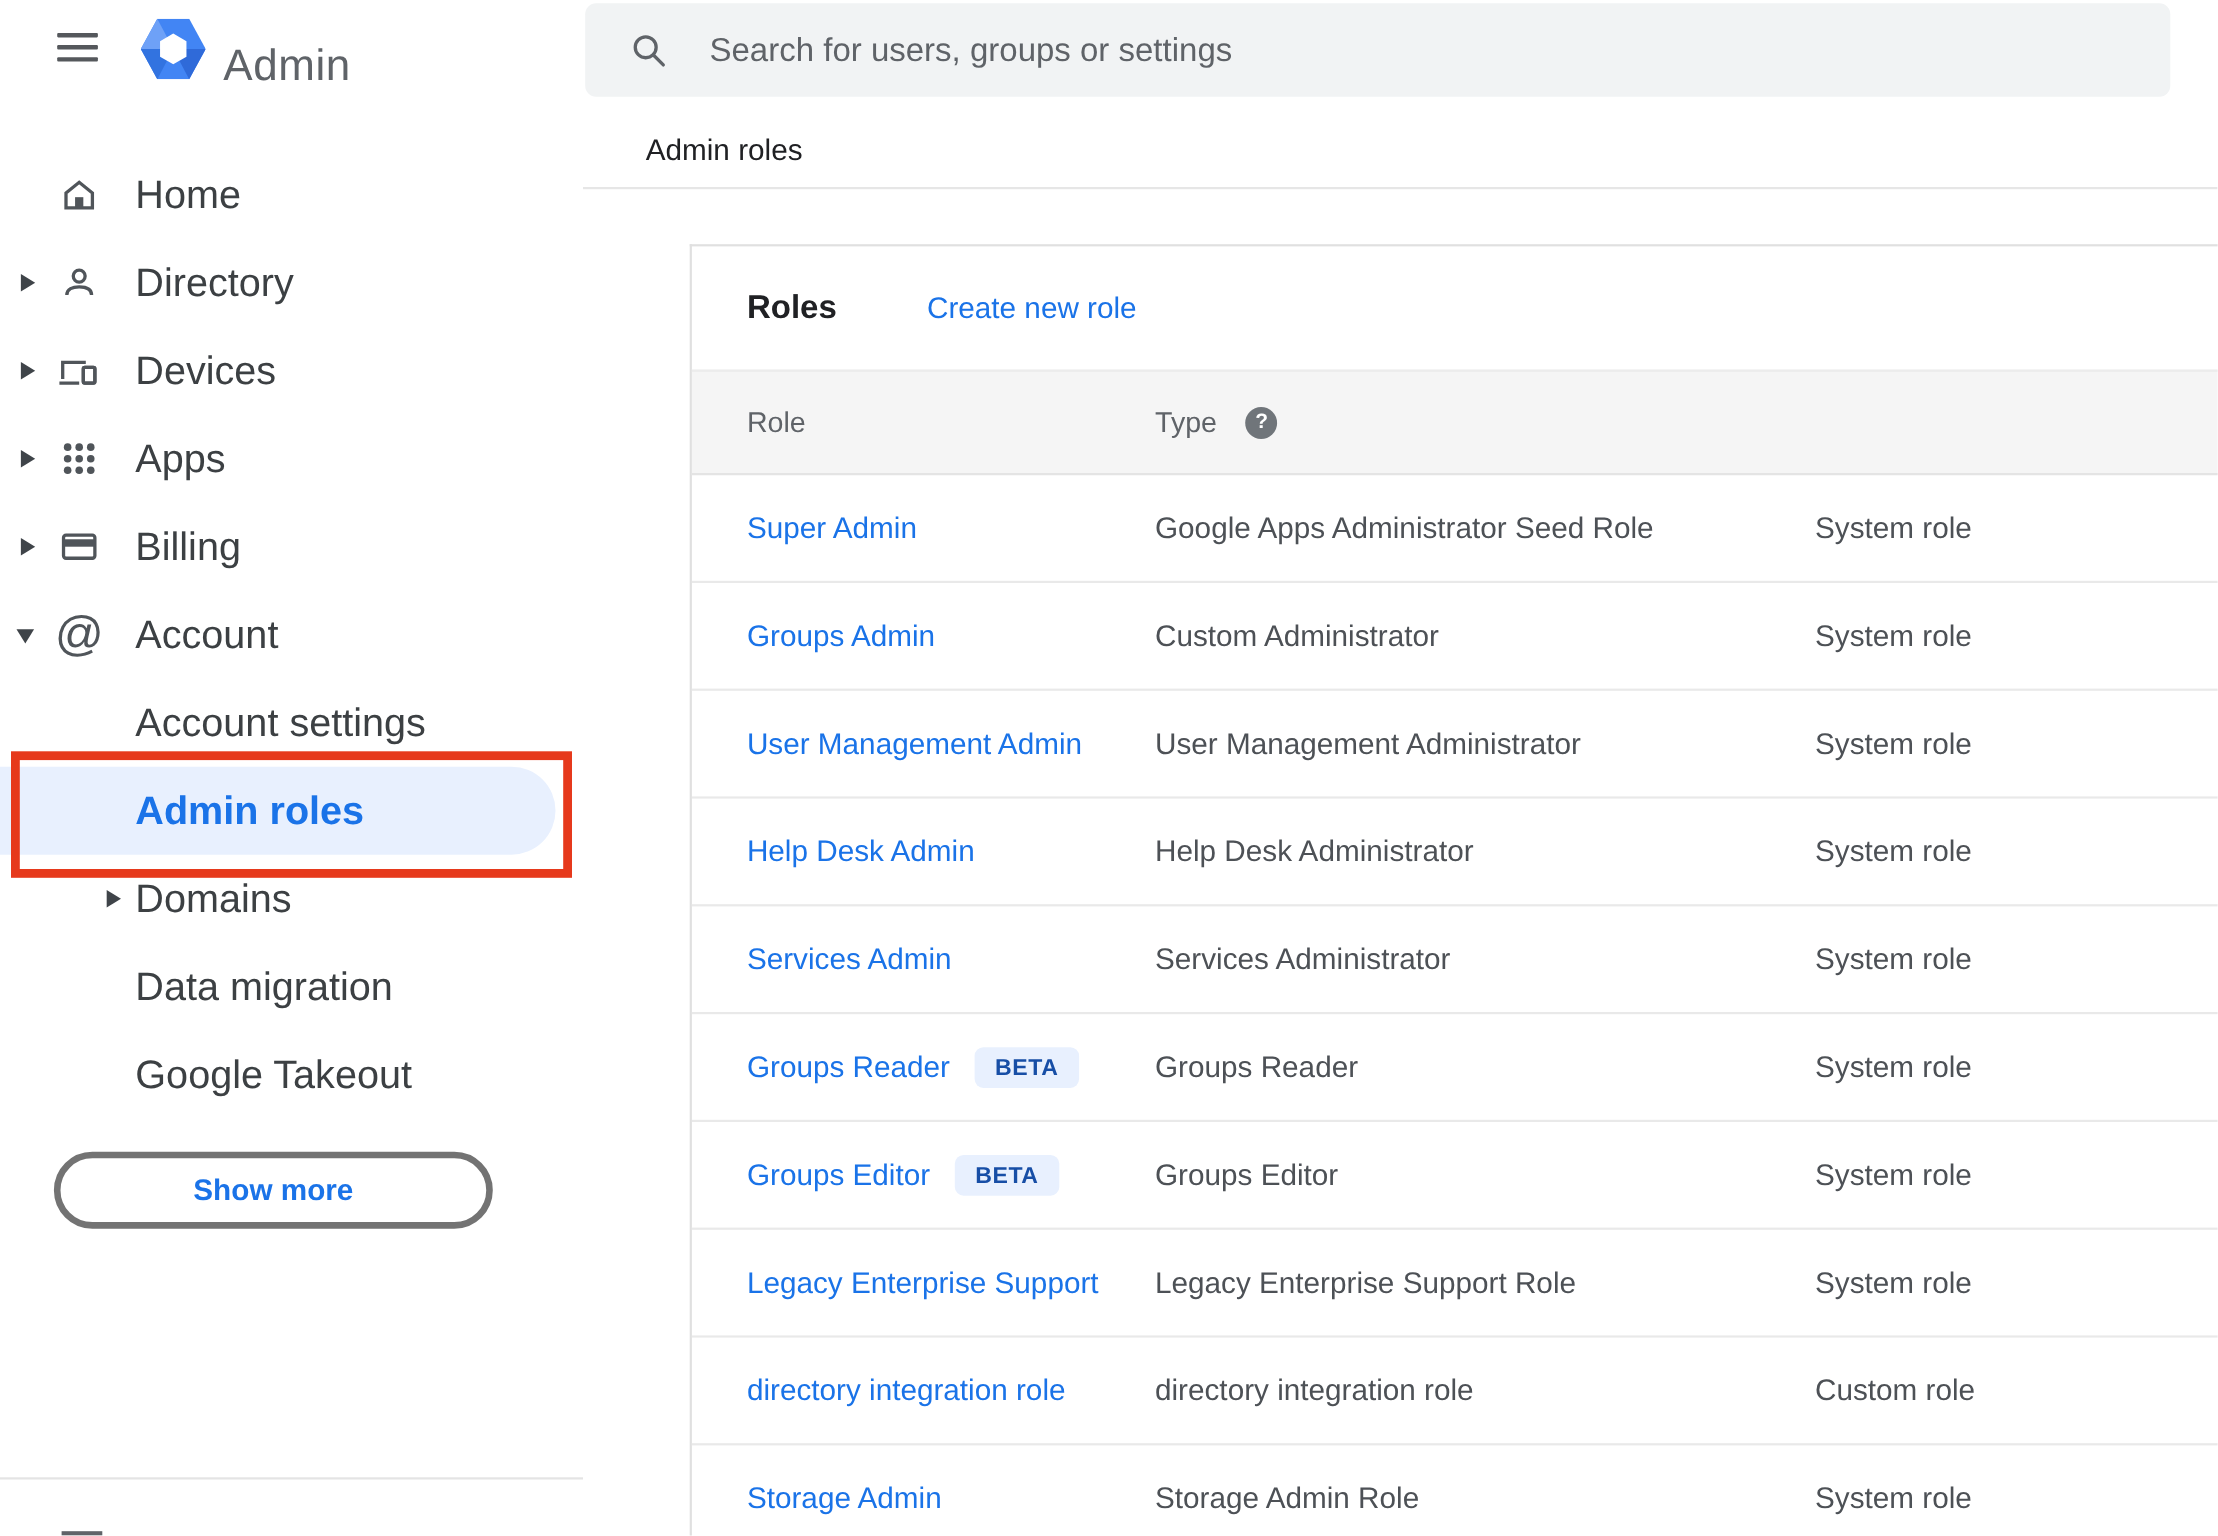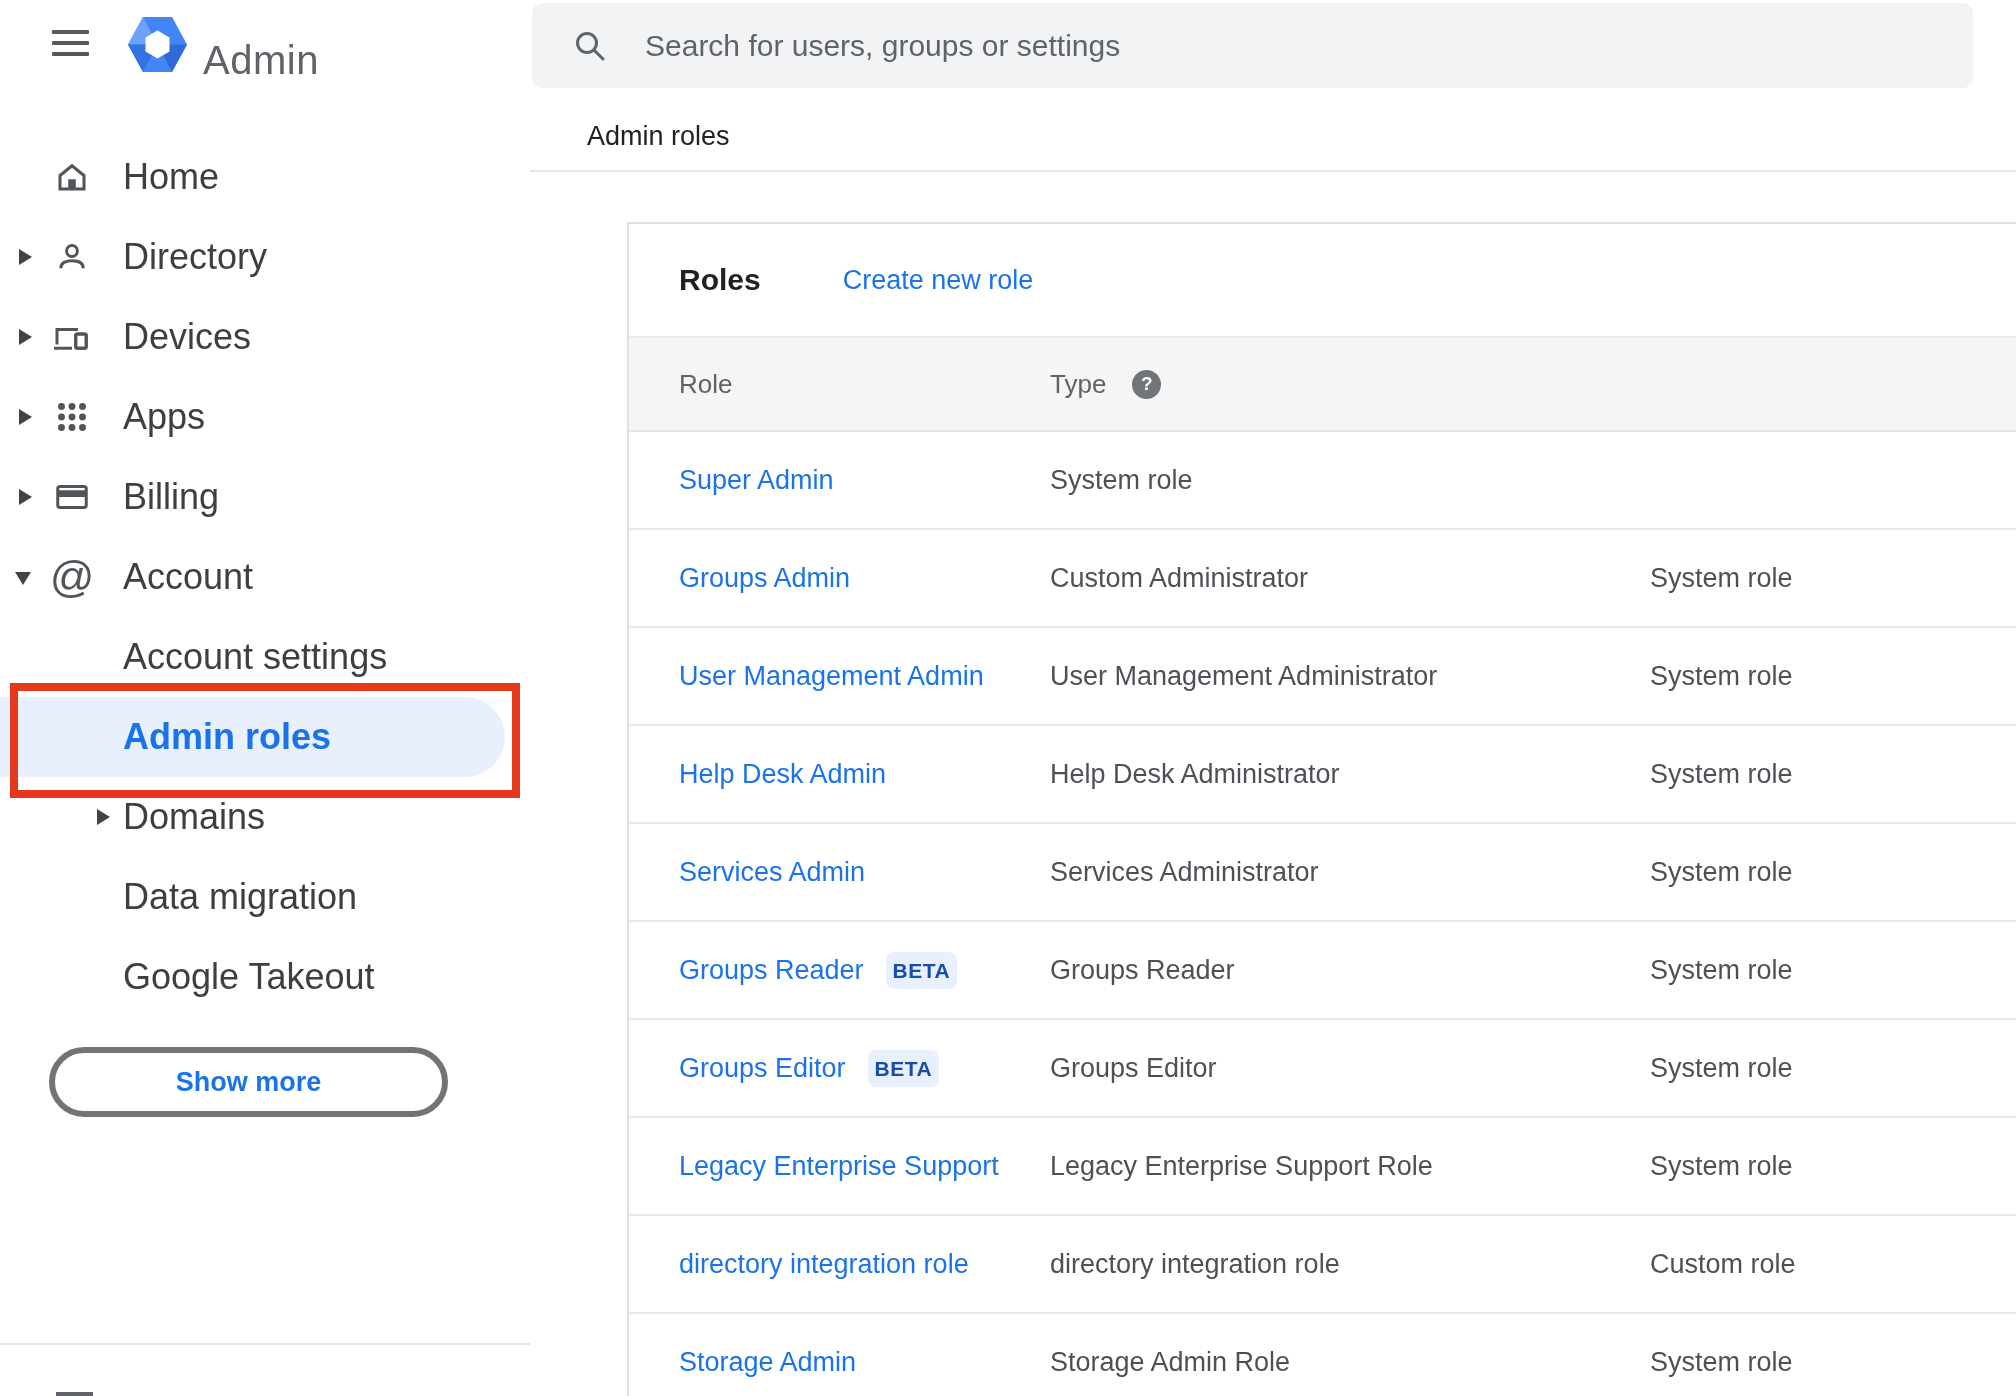--- a/index.html
+++ b/index.html
@@ -86,21 +86,21 @@
   }
 
   .table-row {
     height:98px; border-bottom:2px solid #e9e9e9; display:flex; align-items:center;
     padding-left:50px; font-size:27px;
   }
   .role-cell { width:371px; flex:0 0 auto; display:flex; align-items:center; }
   .role-link { color:#1a73e8; text-decoration:none; cursor:pointer; white-space:nowrap; }
   .beta-badge {
     margin-left:22px; background:#e8f0fe; color:#174ea6; font-size:21px; font-weight:bold;
-    letter-spacing:0.5px; padding:8px 7px; border-radius:8px; line-height:1;
+    letter-spacing:0.5px; padding:8px 19px; border-radius:8px; line-height:1;
   }
   .desc-cell { width:600px; flex:0 0 auto; color:#4d5156; }
   .type-cell { flex:1; color:#4d5156; }
 </style>
 </head>
 <body>
 
 <div class="app-header">
   <div class="hamburger">
     <span></span>
@@ -231,20 +231,21 @@
     <span class="col-type">
       <span>Type</span>
       <span class="help-icon">?</span>
     </span>
   </div>
   <div id="roles-table-body">
       <div class="table-row">
         <span class="role-cell">
           <a class="role-link">Super Admin</a>
         </span>
+        <span class="desc-cell">Google Apps Administrator Seed Role</span>
         <span class="type-cell">System role</span>
       </div>
       <div class="table-row">
         <span class="role-cell">
           <a class="role-link">Groups Admin</a>
         </span>
         <span class="desc-cell">Custom Administrator</span>
         <span class="type-cell">System role</span>
       </div>
       <div class="table-row">

